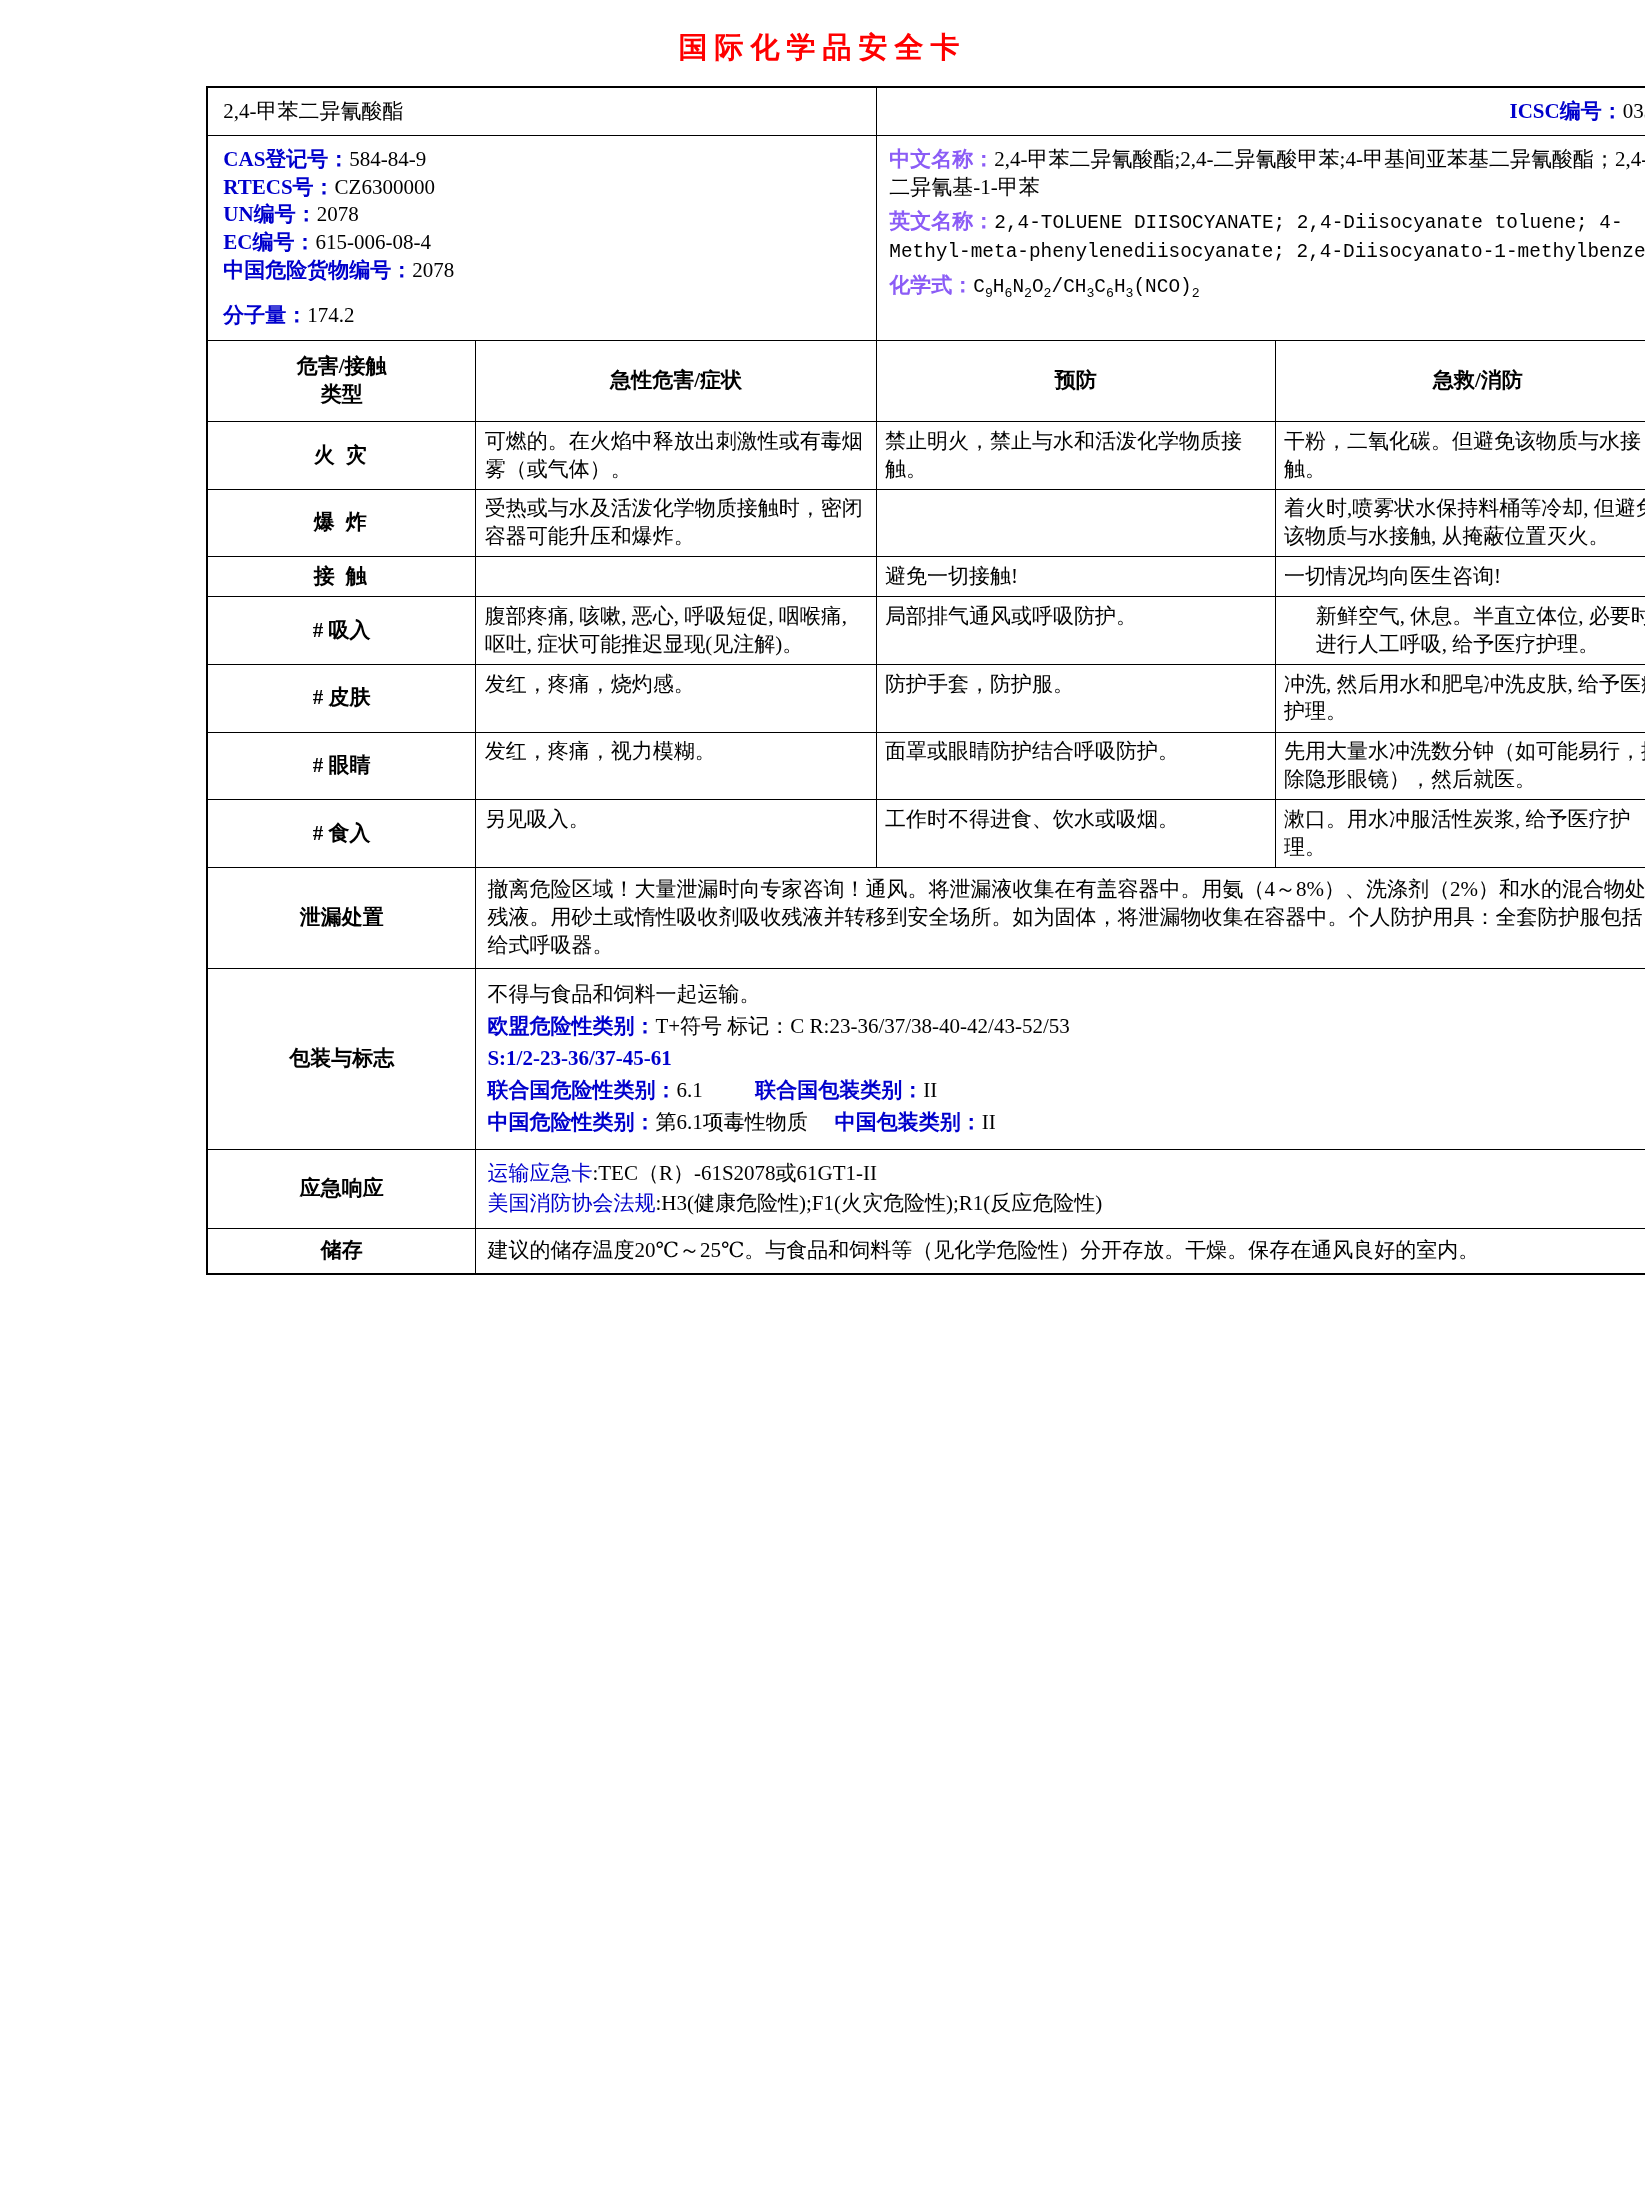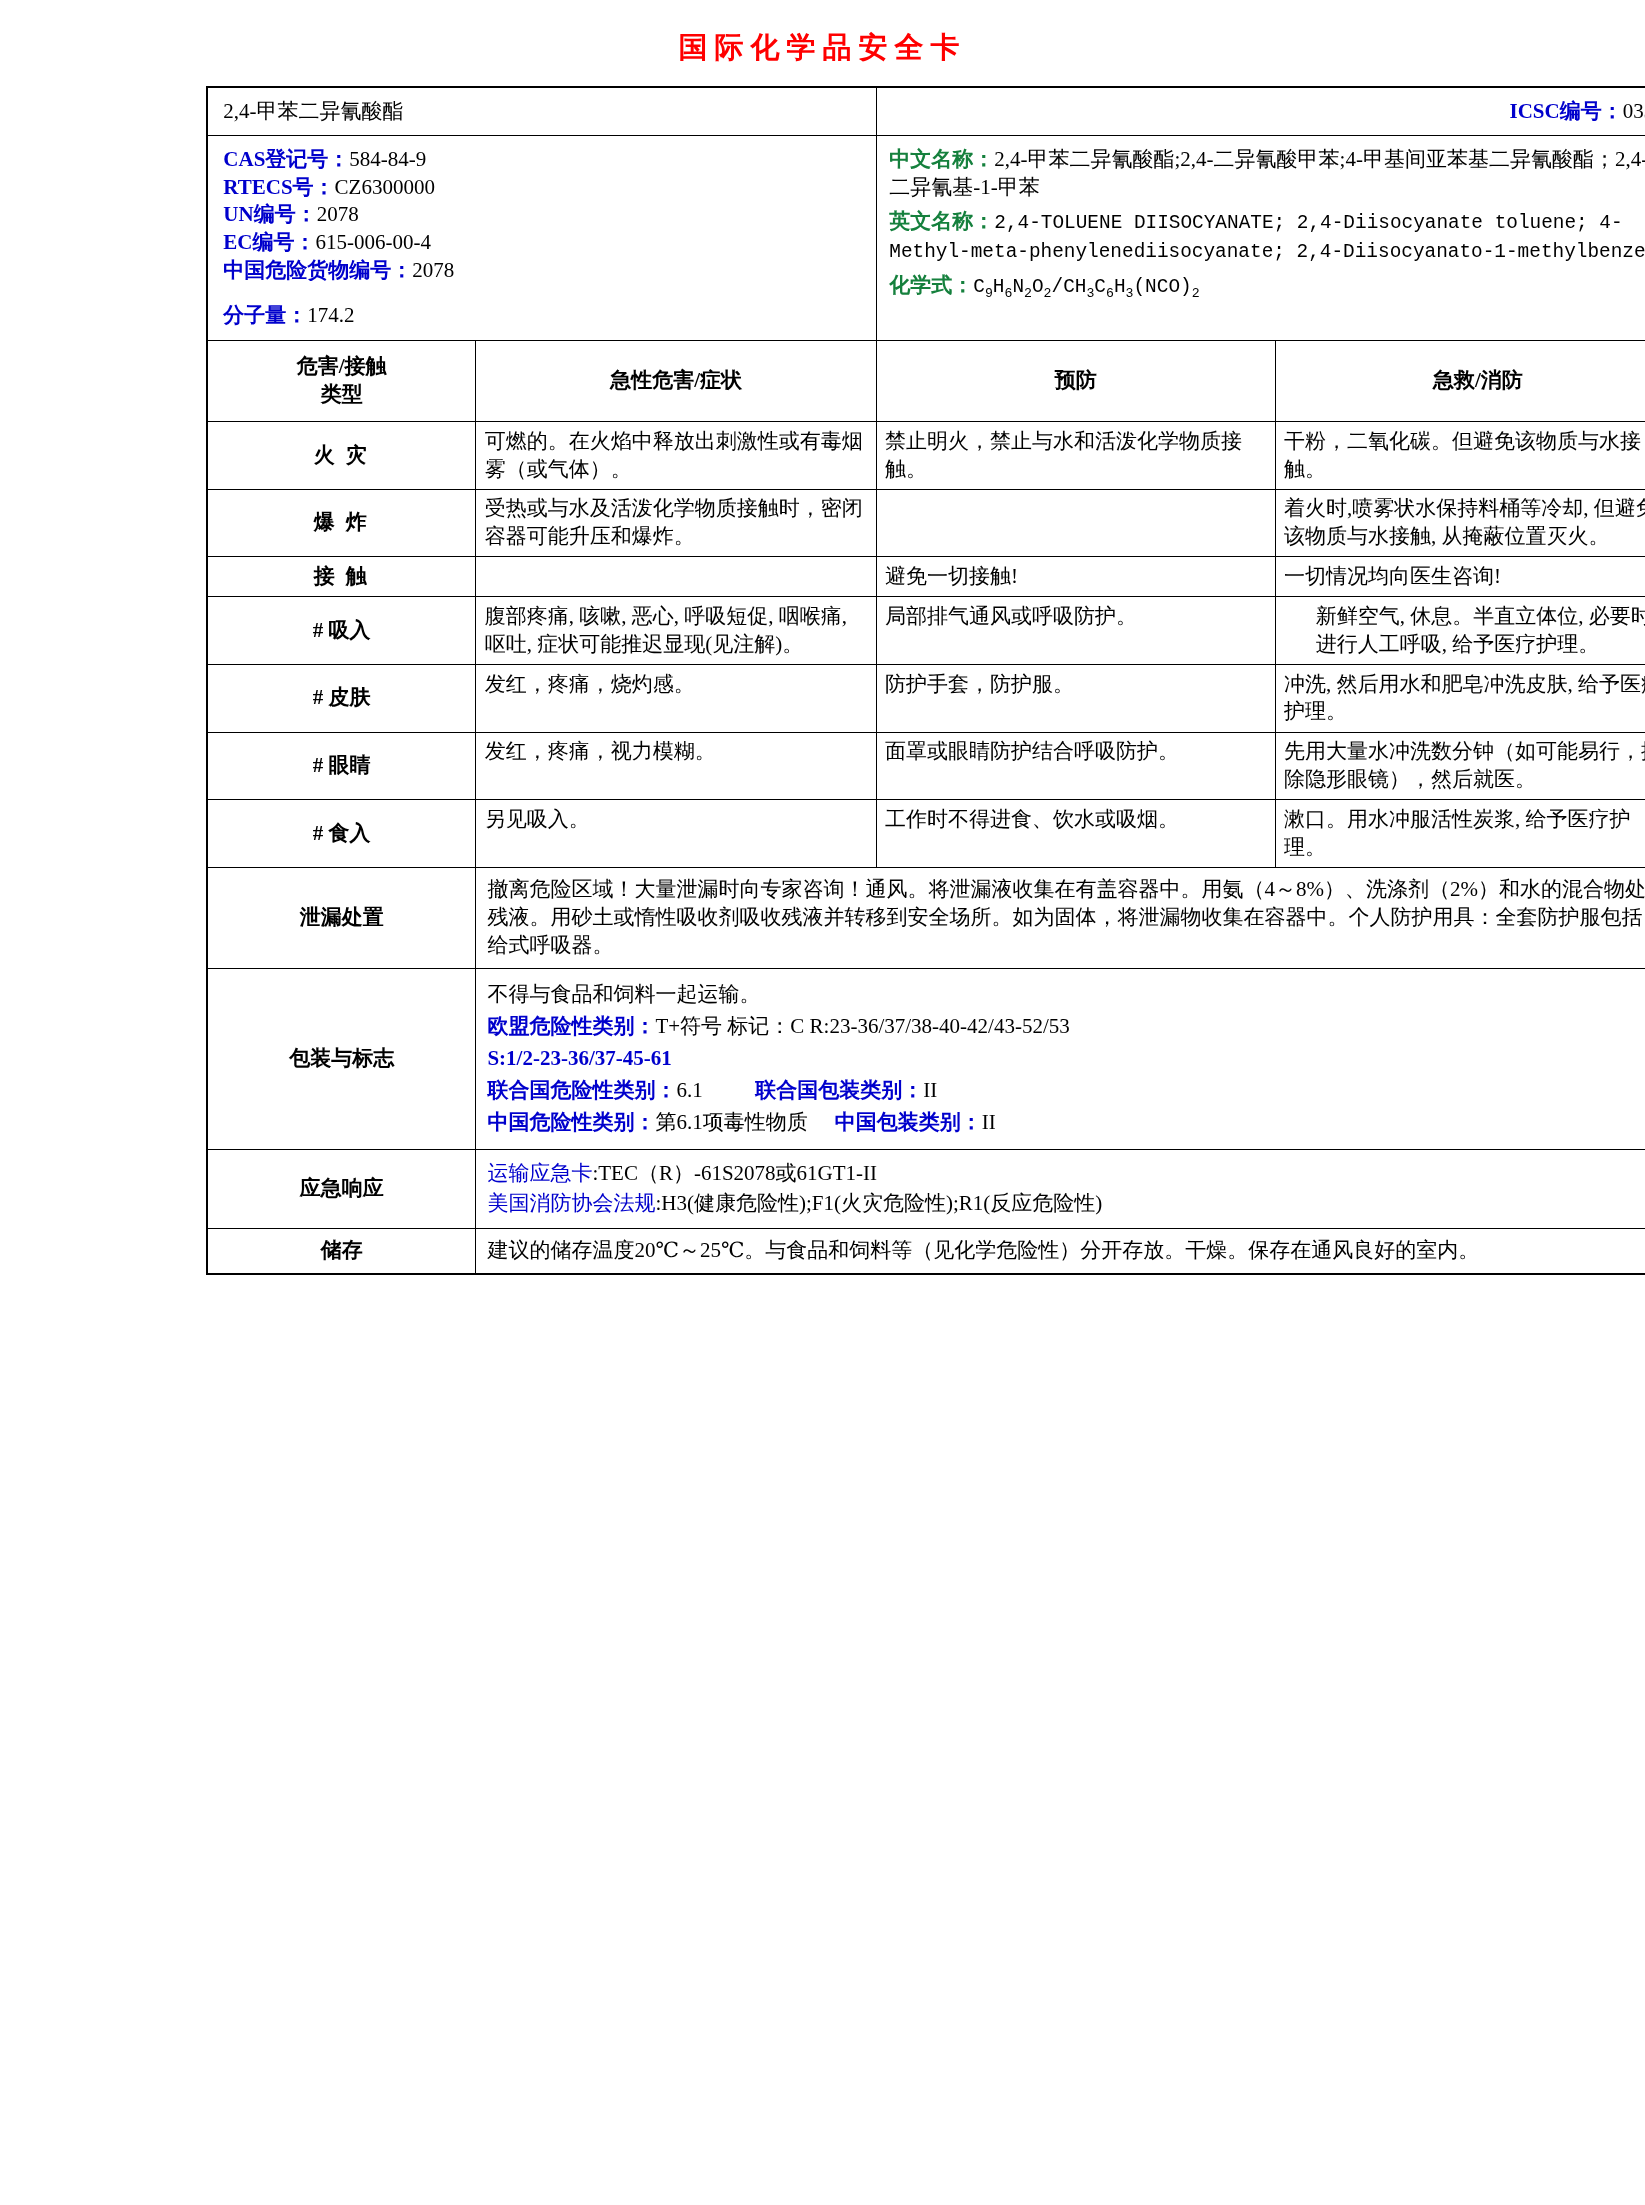--- a/index.html
+++ b/index.html
@@ -62,21 +62,21 @@
     font-size: 21.5px;
     line-height: 1.55;
   }
   .idcell .row { white-space: nowrap; }
   .idcell .lbl { color: #0000cc; font-weight: bold; }
   .namecell {
     padding: 9.7px 11px 9.7px 12.5px !important;
     font-size: 21px;
     line-height: 1.45;
   }
-  .namecell .lbl { color: #15803d; font-weight: bold; }
+  .namecell .lbl { color: #8b5cf6; font-weight: bold; }
   .mono { font-family: "Liberation Mono", "DejaVu Sans Mono", monospace; font-size: 19.4px; }
   .spacer-gap { height: 18px; }
   .formula sub { font-size: 0.68em; vertical-align: sub; }
   .colhdr {
     text-align: center;
     color: #0000cc;
     font-weight: bold;
     font-size: 23px;
     padding: 12.5px 7px !important;
     vertical-align: middle !important;
@@ -126,21 +126,21 @@
           <div class="row">
             <span class="lbl">CAS登记号：</span><span>584-84-9</span>
           </div>
           <div class="row">
             <span class="lbl">RTECS号：</span><span>CZ6300000</span>
           </div>
           <div class="row">
             <span class="lbl">UN编号：</span><span>2078</span>
           </div>
           <div class="row">
-            <span class="lbl">EC编号：</span><span>615-006-00-4</span>
+            <span class="lbl">EC编号：</span><span>615-006-08-4</span>
           </div>
           <div class="row">
             <span class="lbl">中国危险货物编号：</span><span>2078</span>
           </div>
           <div class="spacer-gap"></div>
           <div class="row">
             <span class="lbl">分子量：</span><span>174.2</span>
           </div>
         </td>
 

